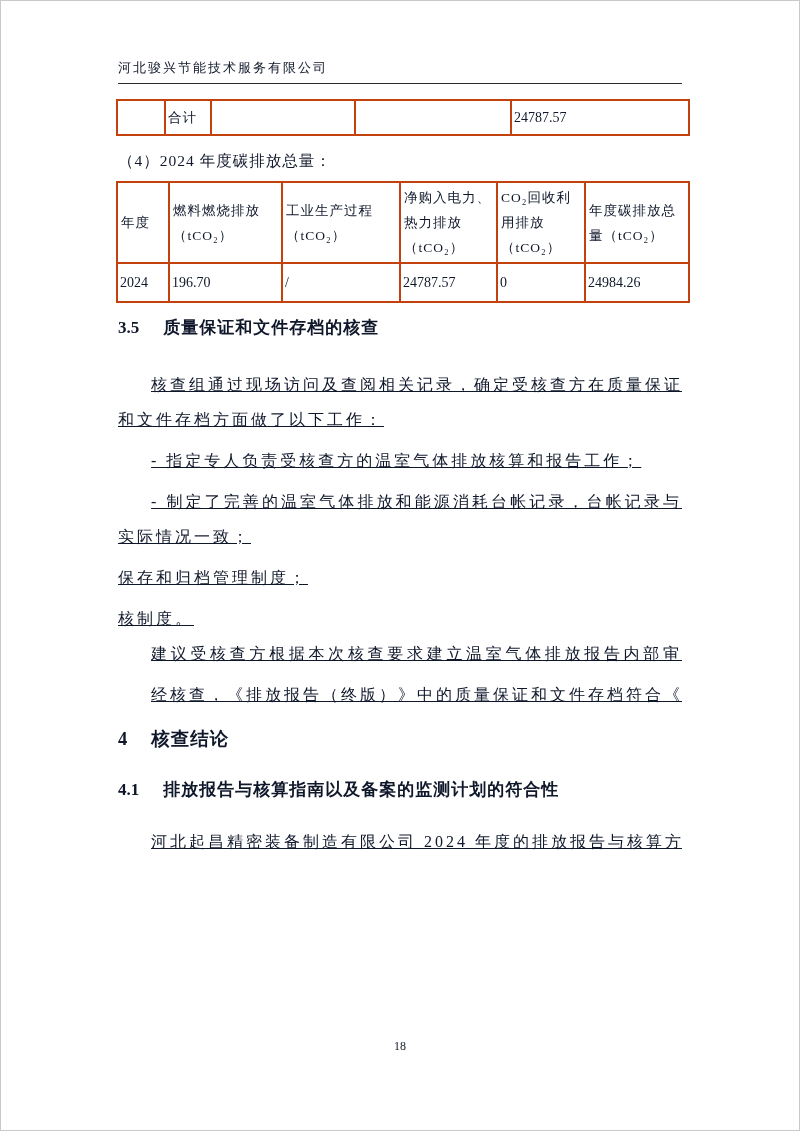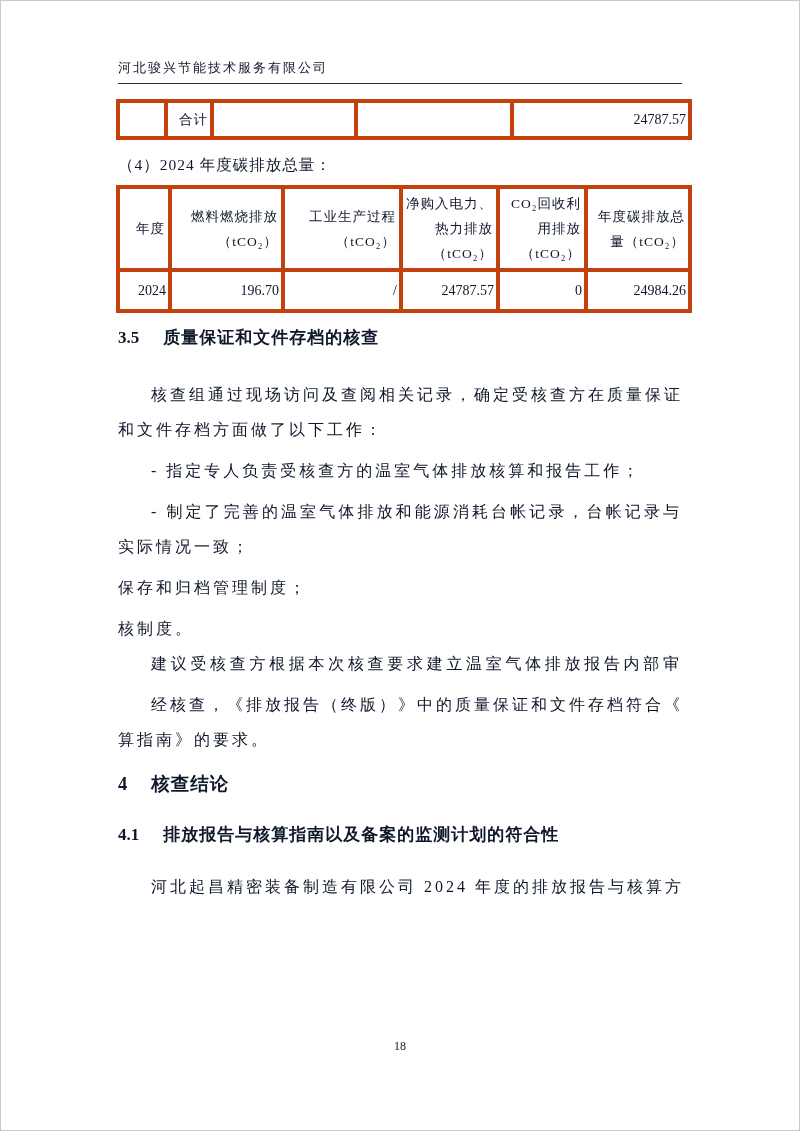--- a/index.html
+++ b/index.html
@@ -17,21 +17,21 @@
   }
   
   .hdr {
     font-size: 13px;
     letter-spacing: 2px;
     padding-bottom: 6px;
     border-bottom: 1.5px solid #2b2b2b;
   }
   
   table { border-collapse: collapse; table-layout: fixed; width: 572px; margin-left: -2px; }
-  td { border: 4px solid #c2410c; text-align: right; vertical-align: middle; padding: 2px; }
+  td { border: 2px solid #c2410c; text-align: left; vertical-align: middle; padding: 2px; }
   .top-table { margin-top: 15px; }
   .top-table td { height: 29px; font-size: 13.5px; letter-spacing: 1px; }
   .top-table td.num { font-size: 14px; letter-spacing: 0; }
   .intro { margin: 14px 0 0 0; font-size: 15.5px; letter-spacing: 1px; line-height: 22px; }
   .caption { margin-top: 12px; text-align: center; font-weight: bold; font-size: 15.5px; letter-spacing: 1px; line-height: 22px; }
   .cap-num { margin-right: 16px; }
   .main-table { margin-top: 9px; }
   .main-table td.hd { height: 74px; font-size: 13.5px; letter-spacing: 1px; line-height: 25px; padding: 2px 3px; }
   .main-table td.val { height: 33px; font-size: 14px; }
   
@@ -41,20 +41,21 @@
   .h-num { margin-right: 24px; letter-spacing: 0; }
   .para { margin: 0 0 6px 0; }
   .para:last-of-type { margin-bottom: 0; }
   .ln {
     font-size: 16px;
     letter-spacing: 3px;
     line-height: 35px;
     height: 35px;
     white-space: nowrap;
     overflow: hidden;
+    text-decoration: underline;
   }
   .ln.ind { text-indent: 33px; }
   .ln.j { text-align-last: justify; }
   
   .pageno {
     position: absolute;
     left: 0; right: 0;
     bottom: 76px;
     text-align: center;
     font-size: 12px;
@@ -142,21 +143,20 @@
     <div class="ln">保存和归档管理制度；</div>
   </div>
 
   <div class="para">
     <div class="ln">核制度。</div>
     <div class="ln ind j">建议受核查方根据本次核查要求建立温室气体排放报告内部审</div>
   </div>
 
   <div class="para">
     <div class="ln ind j">经核查，《排放报告（终版）》中的质量保证和文件存档符合《核</div>
-    <div class="ln">算指南》的要求。</div>
   </div>
 
   <div class="h1b">
     <span class="h-num">4</span><span>核查结论</span>
   </div>
 
   <div class="h2b">
     <span class="h-num">4.1</span><span>排放报告与核算指南以及备案的监测计划的符合性</span>
   </div>
 

